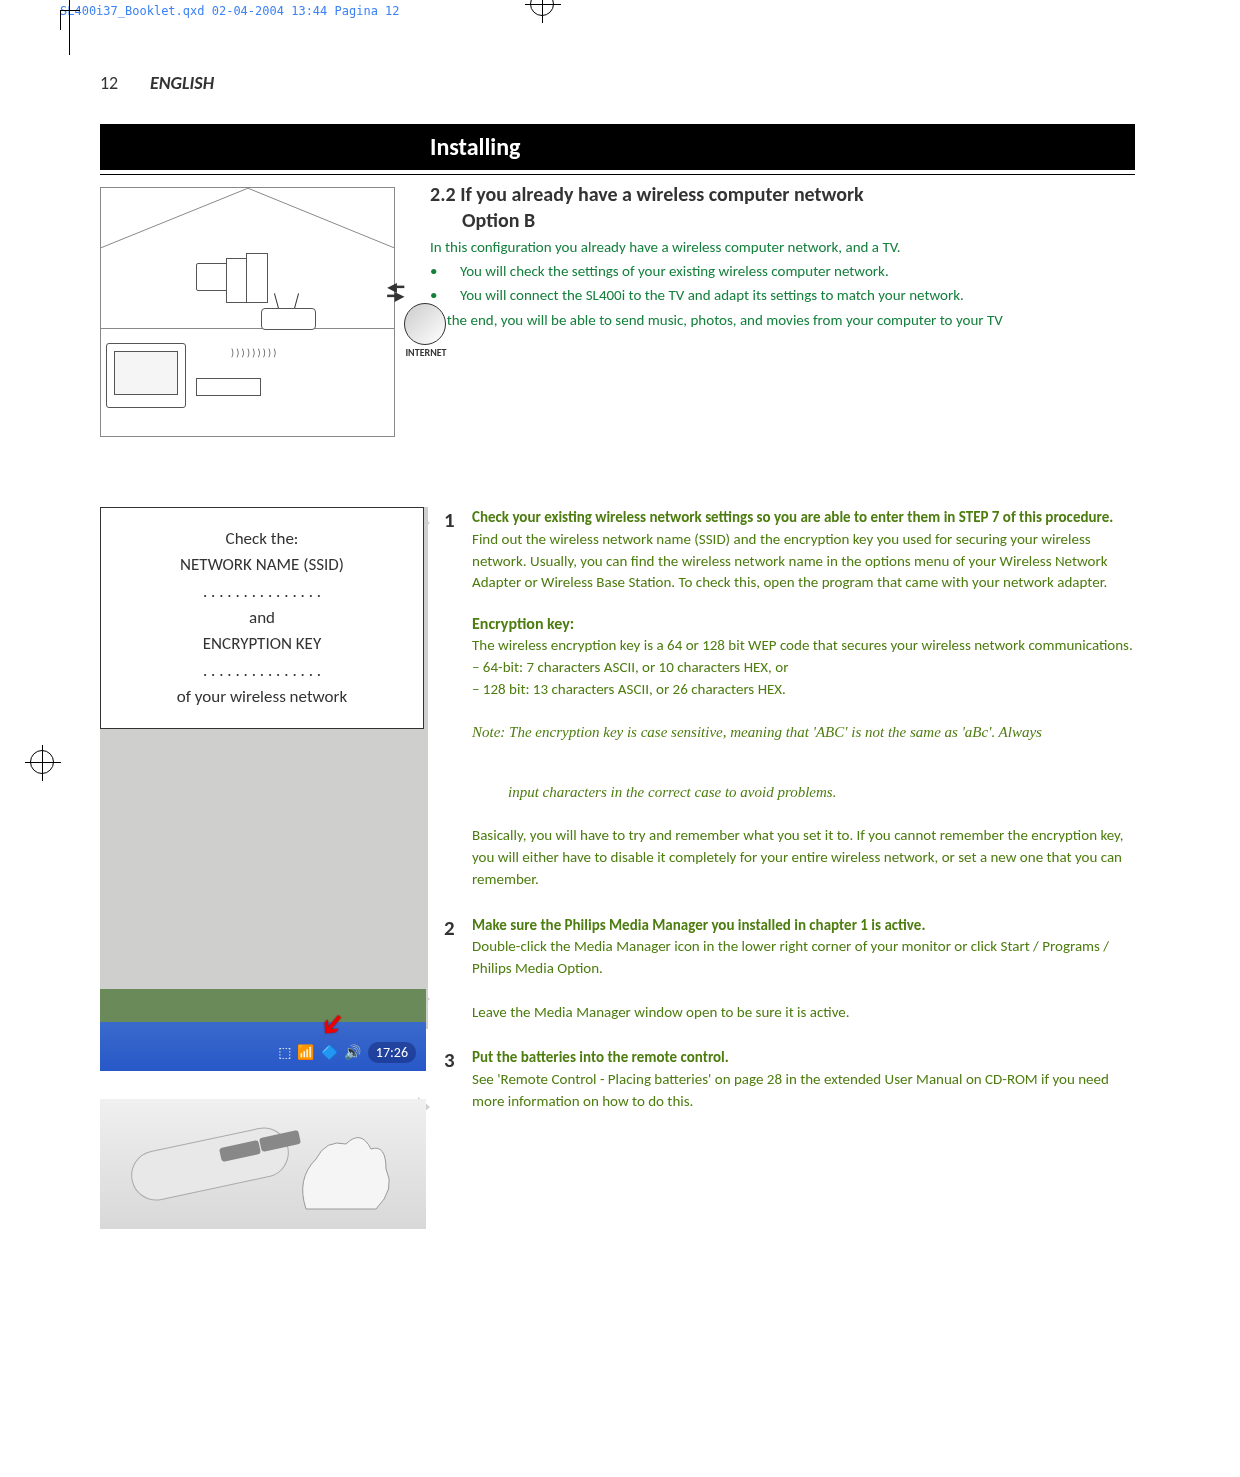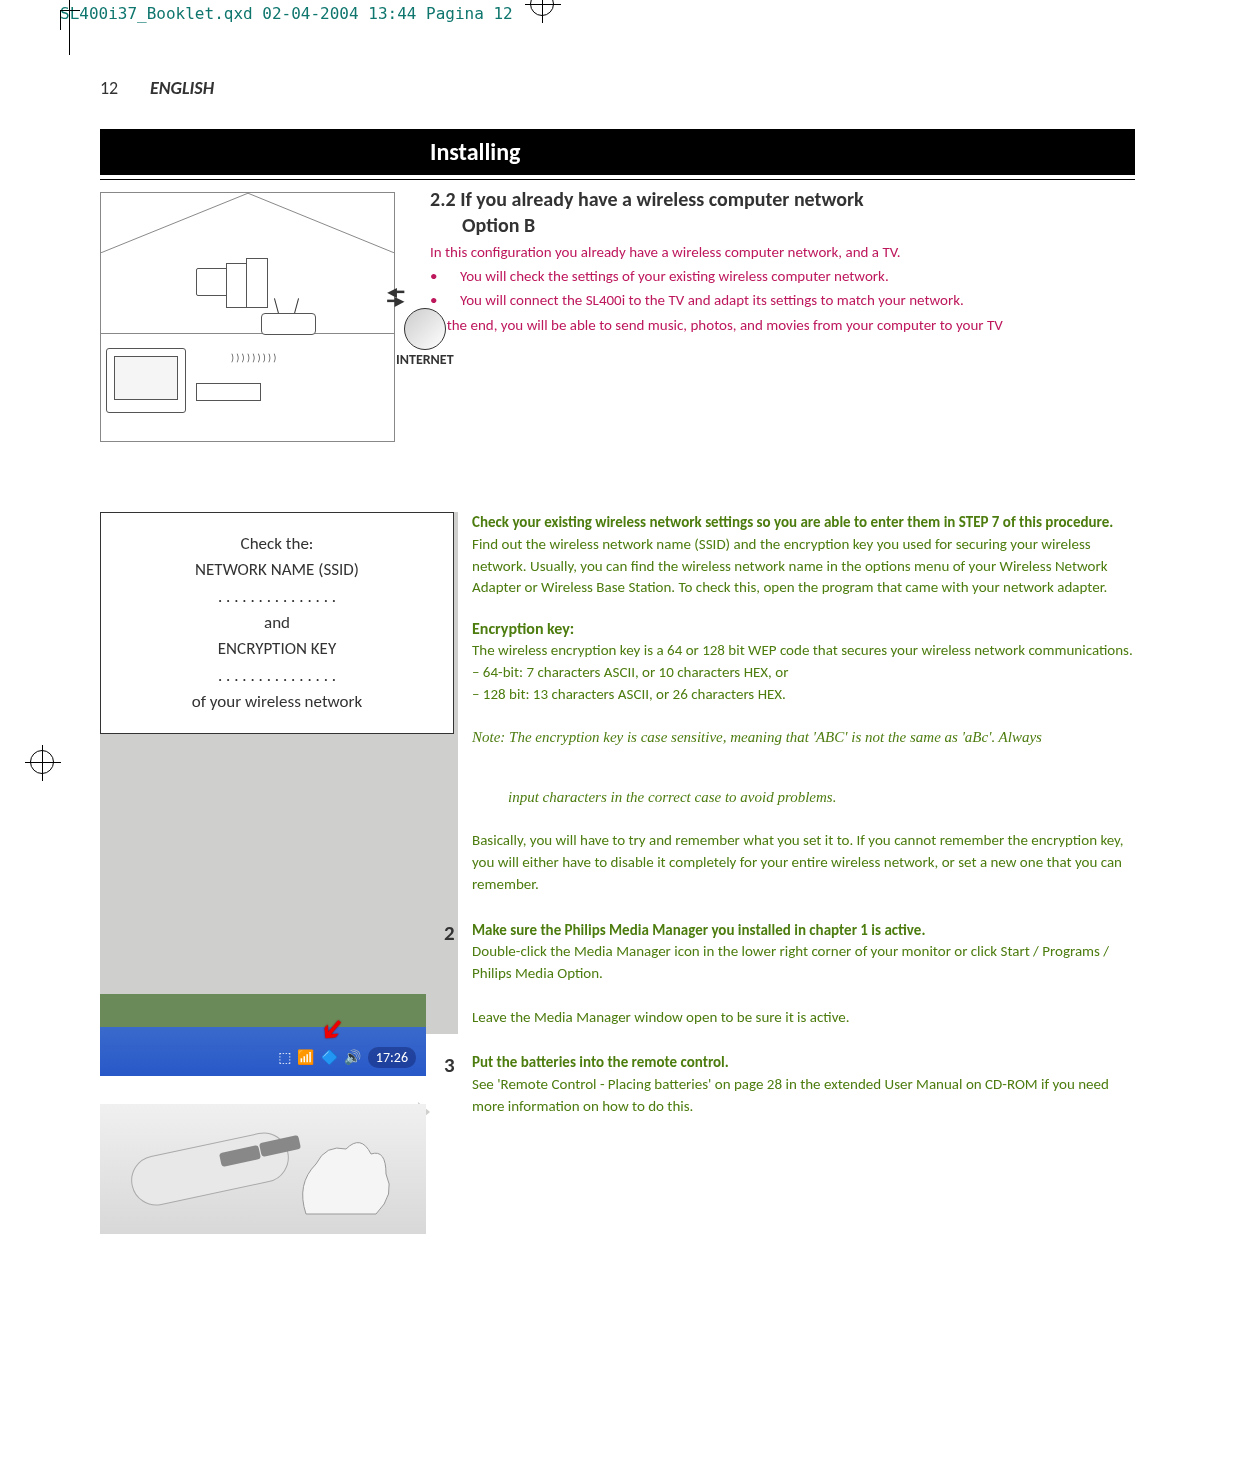--- a/index.html
+++ b/index.html
@@ -1,17 +1,17 @@
 <!DOCTYPE html>
 <html><head>
   <meta charset="utf-8">
   <style>
     * { margin: 0; padding: 0; box-sizing: border-box; }
     body { font-family: 'Gill Sans', 'Gill Sans MT', Calibri, sans-serif; background: #fff; color: #333; width: 1240px; height: 1477px; position: relative; overflow: hidden; }
-    .print-header { font-family: monospace; font-size: 16px; color: #0f766e; padding: 4px 60px; }
+    .print-header { font-family: monospace; font-size: 12px; color: #3b82f6; padding: 4px 60px; }
     .crop-corner { position: absolute; top: 10px; left: 60px; width: 20px; height: 20px; border-left: 1px solid #000; border-top: 1px solid #000; }
     .reg-mark { position: absolute; top: -8px; left: 530px; }
     .reg-mark-left { position: absolute; top: 750px; left: 30px; }
     .reg-circle { width: 24px; height: 24px; border: 1px solid #000; border-radius: 50%; position: relative; }
     .reg-circle::before { content:''; position:absolute; left:50%; top:-6px; height:36px; width:1px; background:#000; }
     .reg-circle::after { content:''; position:absolute; top:50%; left:-6px; width:36px; height:1px; background:#000; }
     .vline { position: absolute; left: 69px; top: 0; height: 55px; width: 1px; background: #000; }
     .page-content { padding: 50px 0 0 100px; width: 1135px; }
     .page-num-line { margin-bottom: 30px; }
     .page-num { font-size: 18px; color: #333; margin-right: 28px; }
@@ -33,27 +33,27 @@
     .router { left:160px; top:60px; width:55px; height:22px; border-radius:4px; }
     .antenna1 { position:absolute; left:175px; top:45px; width:1px; height:16px; background:#333; transform:rotate(-15deg); }
     .antenna2 { position:absolute; left:195px; top:45px; width:1px; height:16px; background:#333; transform:rotate(15deg); }
     .tv { left:5px; top:95px; width:80px; height:65px; border-radius:3px; }
     .tv-screen { position:absolute; left:7px; top:7px; right:7px; bottom:12px; border:1px solid #555; background:#f5f5f5; }
     .stb { left:95px; top:130px; width:65px; height:18px; }
     .waves { position:absolute; left:130px; top:98px; font-size:10px; color:#555; white-space:nowrap; }
     .globe-box { position:absolute; right:-52px; top:115px; }
     .globe { width:42px; height:42px; border:1px solid #333; border-radius:50%; background:linear-gradient(135deg,#ccc,#fff); position:relative; }
     .arrows { position:absolute; right:-10px; top:95px; font-size:12px; font-weight:bold; line-height:9px; }
-    .internet-label { font-size:14px; font-weight:bold; text-align:left; position:absolute; right:-62px; top:158px; width:60px;margin-left:31px; }
+    .internet-label { font-size:10px; font-weight:bold; text-align:center; position:absolute; right:-62px; top:158px; width:60px;margin-left:31px; }
     .section-title { font-size: 20px; font-weight: bold; color: #333; line-height: 1.3; }
     .section-sub-indent { padding-left: 32px; }
-    .body-text { font-size: 15px; line-height: 1.45; color: #be185d; margin-top: 4px; }
+    .body-text { font-size: 15px; line-height: 1.45; color: #15803d; margin-top: 4px; }
     .bullet-row { display: flex; margin: 2px 0; }
     .bullet { width: 30px; flex-shrink: 0; }
-    .gray-strip { background: #cfcfce; width: 358px; position: relative; }
+    .gray-strip { background: #cfcfce; width: 328px; position: relative; }
     .steps-section { display: flex; margin-top: 70px; }
     .left-steps { width: 330px; flex-shrink:0; }
     .ssid-box { background: #fff; border: 1px solid #333; text-align: center; padding: 18px 10px; font-size: 17px; line-height: 1.55; position: relative; z-index: 2; margin-right:4px; }
     .right-steps { flex: 1; padding-left: 14px; }
     .step-container { display: flex; margin-bottom: 24px; position: relative; }
     .step-num { font-size: 21px; font-weight: bold; width: 28px; flex-shrink: 0; text-align: left; padding-top: 0; }
     .step-body { flex: 1; font-size: 15px; line-height: 1.45; color: #4d7c0f; }
     .step-body b { font-weight: bold; }
     .sub-heading { font-weight: bold; font-size: 16px; margin-top: 18px; display: block; }
     .italic { font-style: italic; font-family: Liberation Serif, serif; }

